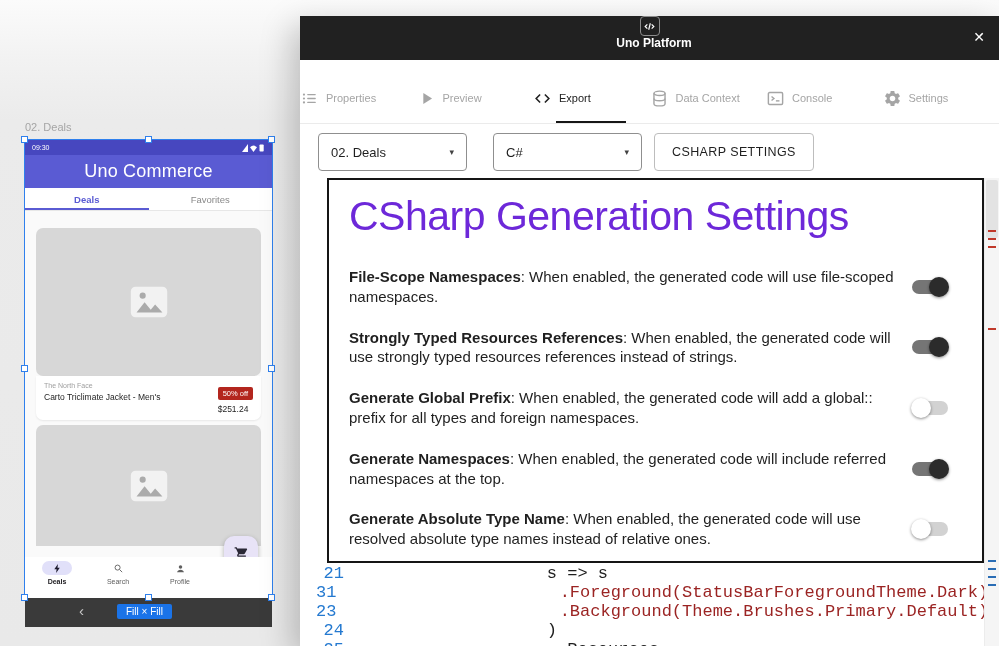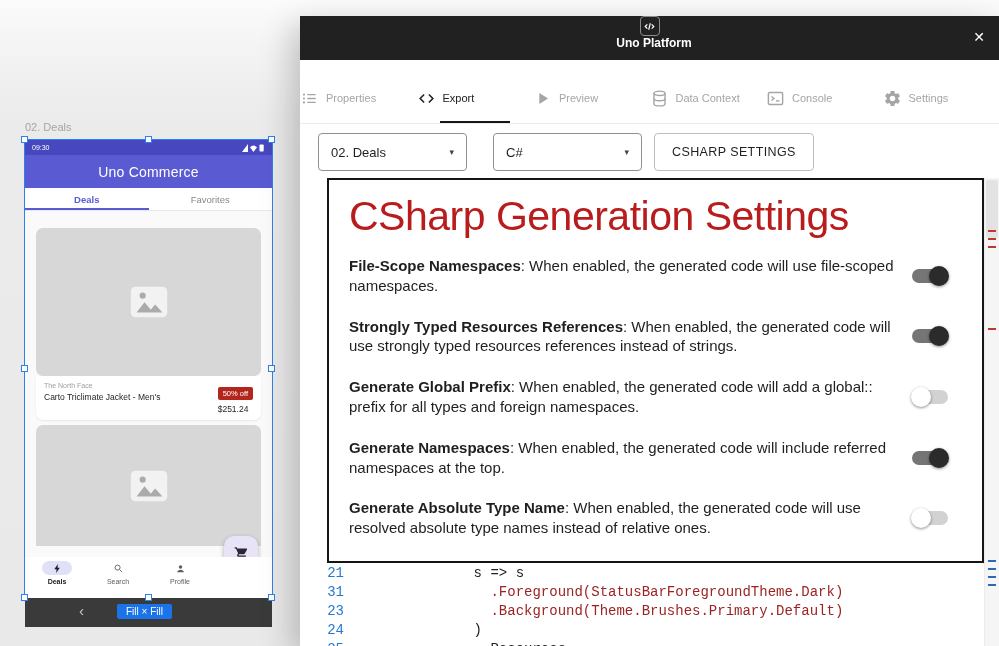--- a/index.html
+++ b/index.html
@@ -10,21 +10,21 @@
     background:linear-gradient(180deg,#fbfbfb 0,#f2f2f2 60px,#ebebeb 120px,#e9e9e9 100%); }
 
   
   .artboard-label { position:absolute; left:25px; top:121px; font-size:11px; color:#a5a5a5; }
 
   .phone { position:absolute; left:25px; top:140px; width:247px; height:458px; background:#fff;
     box-shadow:0 0 0 1px #2f80ed; z-index:1; }
   .statusbar { height:15px; background:#4747bf; color:#fff; display:flex; align-items:center;
     justify-content:space-between; padding:0 7px; font-size:7px; }
   .appbar { height:33px; background:#5a5bd3; color:#fff; display:flex; align-items:center;
-    justify-content:center; font-size:14px; letter-spacing:.2px; }
+    justify-content:center; font-size:18px; letter-spacing:.2px; }
   .apptabs { height:23px; background:#fff; display:flex; border-bottom:1px solid #e7e7e7; position:relative; }
   .apptab { flex:1; display:flex; align-items:center; justify-content:center; font-size:9.5px; color:#8a8a8a; }
   .apptab.active { color:#5a5bd3; font-weight:bold; }
   .apptabs::after { content:""; position:absolute; left:0; bottom:0; width:50%; height:2px; background:#5a5bd3; }
 
   .phone-content { position:relative; height:386px; background:#fafafa; overflow:hidden; }
   .card-img { position:absolute; left:11px; width:225px; background:#d7d7d7; border-radius:7px;
     display:flex; align-items:center; justify-content:center; }
   .img1 { top:17px; height:148px; }
   .img2 { top:214px; height:121px; border-radius:7px 7px 0 0; }
@@ -78,36 +78,36 @@
     color:#1f1f1f; cursor:pointer; }
   .select .caret { font-size:9px; color:#424242; }
   .sel-screen { margin-right:26px; }
   .sel-lang { margin-right:12px; }
   .settings-btn { height:38px; padding:0 17px; border:1px solid #bdbdbd; border-radius:4px; background:#fff;
     font-size:12.5px; font-weight:500; letter-spacing:.4px; color:#1f1f1f; cursor:pointer;
     font-family:"Liberation Sans",sans-serif; }
 
   
   .code-area { position:absolute; left:0; top:548px; width:668px; background:#fff; z-index:1; }
-  .code-line { display:flex; line-height:19px; font-family:"Liberation Mono","DejaVu Sans Mono",monospace; font-size:14px; }
+  .code-line { display:flex; line-height:19px; font-family:"Liberation Mono","DejaVu Sans Mono",monospace; font-size:17px;gap:48px; }
   .ln { width:28px; text-align:right; margin-right:12px; color:#2479d0; padding-left:16px; box-sizing:content-box; }
   .code { white-space:pre; color:#1f1f1f; }
   .code[data-tone="accent"] { color:#9b2423; }
 
   .minimap { position:absolute; right:0; top:162px; width:15px; height:468px; background:#f5f5f5;
     border-left:1px solid #ececec; z-index:2; }
   .mm { position:absolute; left:3px; width:8px; height:2px; }
   .mm.red { background:#c0392b; }
   .mm.blue { background:#2a6db5; }
   .mm-thumb { position:absolute; left:1px; top:2px; width:12px; height:58px; background:#e3e3e3; border-radius:2px; }
 
   
   .dialog { position:absolute; left:27px; top:162px; width:657px; height:385px; background:#fff;
     border:2px solid #151515; z-index:5; padding:13px 20px 0 20px; }
-  .dialog-title { font-size:41px; font-weight:400; color:#b91c1c; letter-spacing:-.5px; margin-bottom:16px; white-space:nowrap; }
+  .dialog-title { font-size:41px; font-weight:400; color:#6d28d9; letter-spacing:-.5px; margin-bottom:27px; white-space:nowrap; }
   .setting-row { display:flex; align-items:center; margin-bottom:21px; }
   .setting-text { width:558px; font-size:15px; line-height:1.32; color:#1f1f1f; margin-right:auto; }
   .setting-text b { font-weight:bold; }
   .switch { width:36px; height:14px; border-radius:8px; background:#d2d2d2; position:relative; margin-right:14px;
     cursor:pointer; flex:0 0 auto; }
   .switch .thumb { position:absolute; left:-1px; top:-3px; width:20px; height:20px; border-radius:50%;
     background:#fff; box-shadow:0 1px 3px rgba(0,0,0,.45); }
   .switch.on { background:#757575; }
   .switch.on .thumb { left:17px; background:#2b2b2b; }
 </style>
@@ -233,36 +233,36 @@
               <circle cx="5" cy="7" r="1.4"></circle>
               <rect x="9" y="6.2" width="11" height="1.6" rx=".8"></rect>
               <circle cx="5" cy="12" r="1.4"></circle>
               <rect x="9" y="11.2" width="11" height="1.6" rx=".8"></rect>
               <circle cx="5" cy="17" r="1.4"></circle>
               <rect x="9" y="16.2" width="11" height="1.6" rx=".8"></rect>
             </svg>
           </span>
         <span class="ptab-label">Properties</span>
       </div>
+      <div class="ptab">
+        <span class="ptab-icon">
+            <svg viewBox="0 0 24 24" fill="currentColor">
+              <path d="M8 5v14l11-7z"></path>
+            </svg>
+          </span>
+        <span class="ptab-label">Preview</span>
+      </div>
       <div class="ptab active">
         <span class="ptab-icon">
             <svg viewBox="0 0 24 24" fill="none" stroke="currentColor" stroke-width="2">
               <path d="M9 7l-5 5 5 5"></path>
               <path d="M15 7l5 5-5 5"></path>
             </svg>
           </span>
         <span class="ptab-label">Export</span>
-      </div>
-      <div class="ptab">
-        <span class="ptab-icon">
-            <svg viewBox="0 0 24 24" fill="currentColor">
-              <path d="M8 5v14l11-7z"></path>
-            </svg>
-          </span>
-        <span class="ptab-label">Preview</span>
       </div>
       <div class="ptab">
         <span class="ptab-icon">
             <svg viewBox="0 0 24 24" fill="none" stroke="currentColor" stroke-width="1.8">
               <ellipse cx="12" cy="5.5" rx="7" ry="2.8"></ellipse>
               <path d="M5 5.5v13c0 1.5 3.1 2.8 7 2.8s7-1.3 7-2.8v-13"></path>
               <path d="M5 12c0 1.5 3.1 2.8 7 2.8s7-1.3 7-2.8"></path>
             </svg>
           </span>
         <span class="ptab-label">Data Context</span>

